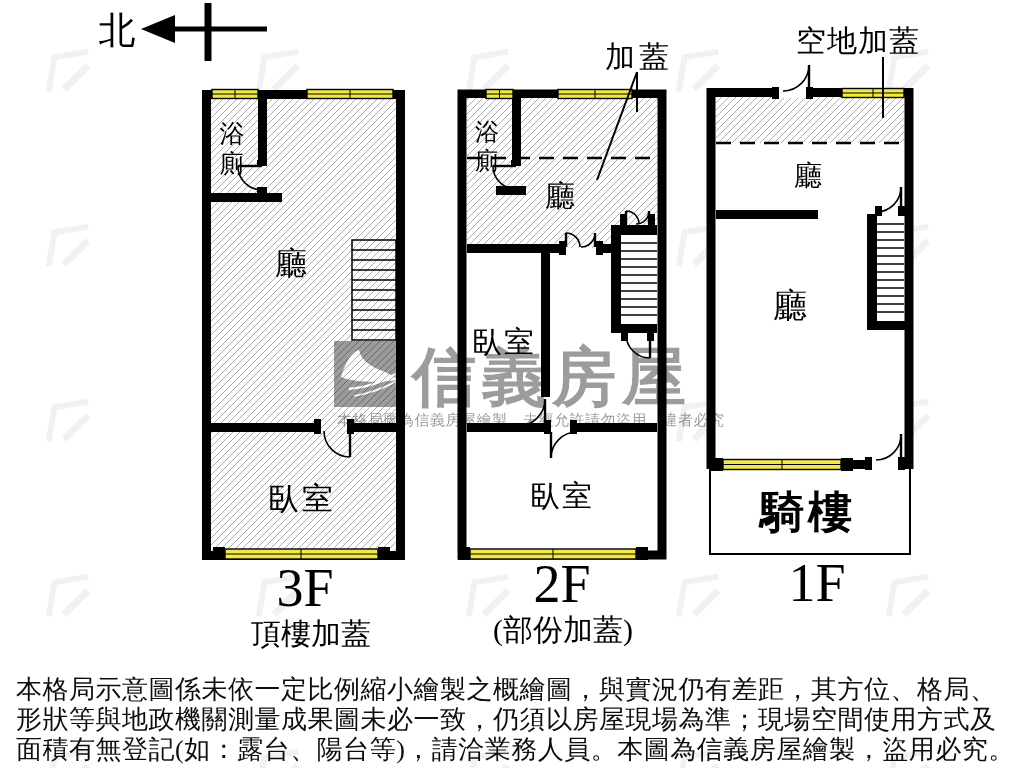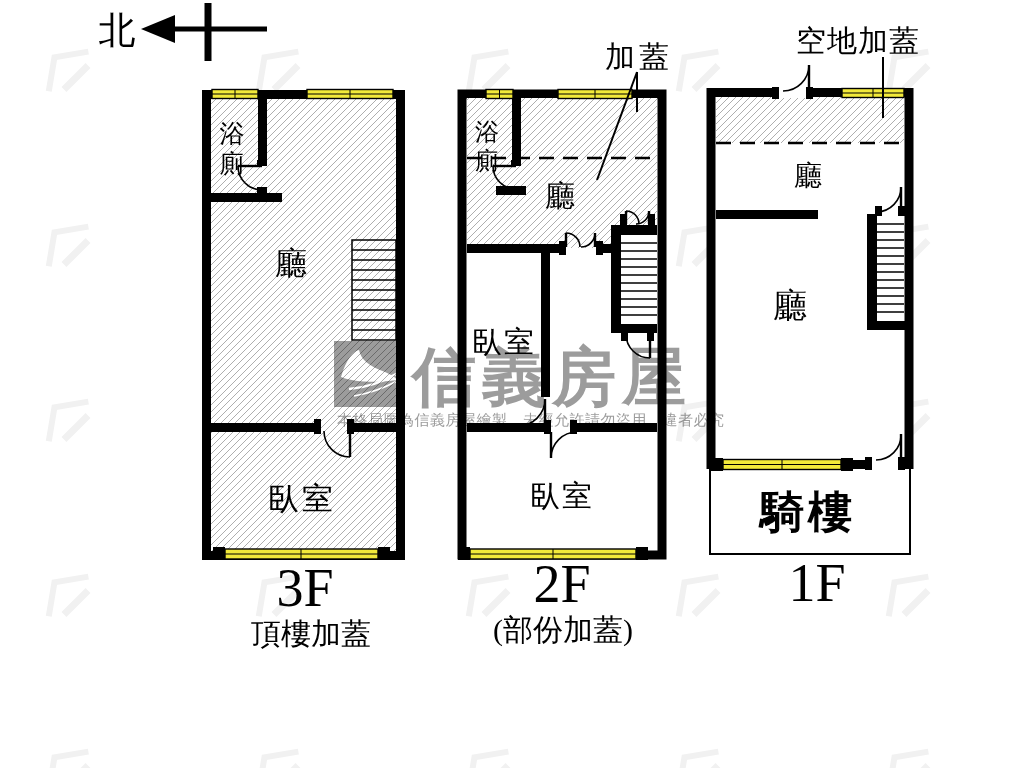--- a/index.html
+++ b/index.html
@@ -278,13 +278,18 @@
     <g>
       <path d="M341,377 C346,360 353,351 359,350 C361,360 369,366 385,372 C391,374.5 395,377 397,380 C378,383 355,382.5 341,377 Z" fill="#ffffff"></path>
       <path d="M349,389 Q374,387 396,374" stroke="#ffffff" stroke-width="2.6" fill="none"></path>
       <path d="M354,396 Q377,392 397,381" stroke="#ffffff" stroke-width="1.6" fill="none"></path>
     </g>
     <text x="412" y="399" font-size="64" font-weight="bold" letter-spacing="6" font-family="Liberation Sans, sans-serif" fill="#9c9c9c">信義房屋</text>
     <text x="337" y="425" font-size="15" letter-spacing="0.5" font-family="Liberation Sans, sans-serif" fill="#9c9c9c">本格局圖為信義房屋繪製，未經允許請勿盜用，違者必究</text>
   </g>
 </svg>
 
+<div id="disclaimer">
+  <div>本格局示意圖係未依一定比例縮小繪製之概繪圖，與實況仍有差距，其方位、格局、</div>
+  <div>形狀等與地政機關測量成果圖未必一致，仍須以房屋現場為準；現場空間使用方式及</div>
+  <div>面積有無登記(如：露台、陽台等)，請洽業務人員。本圖為信義房屋繪製，盜用必究。</div>
 </div>
+</div>
 
 </body></html>

